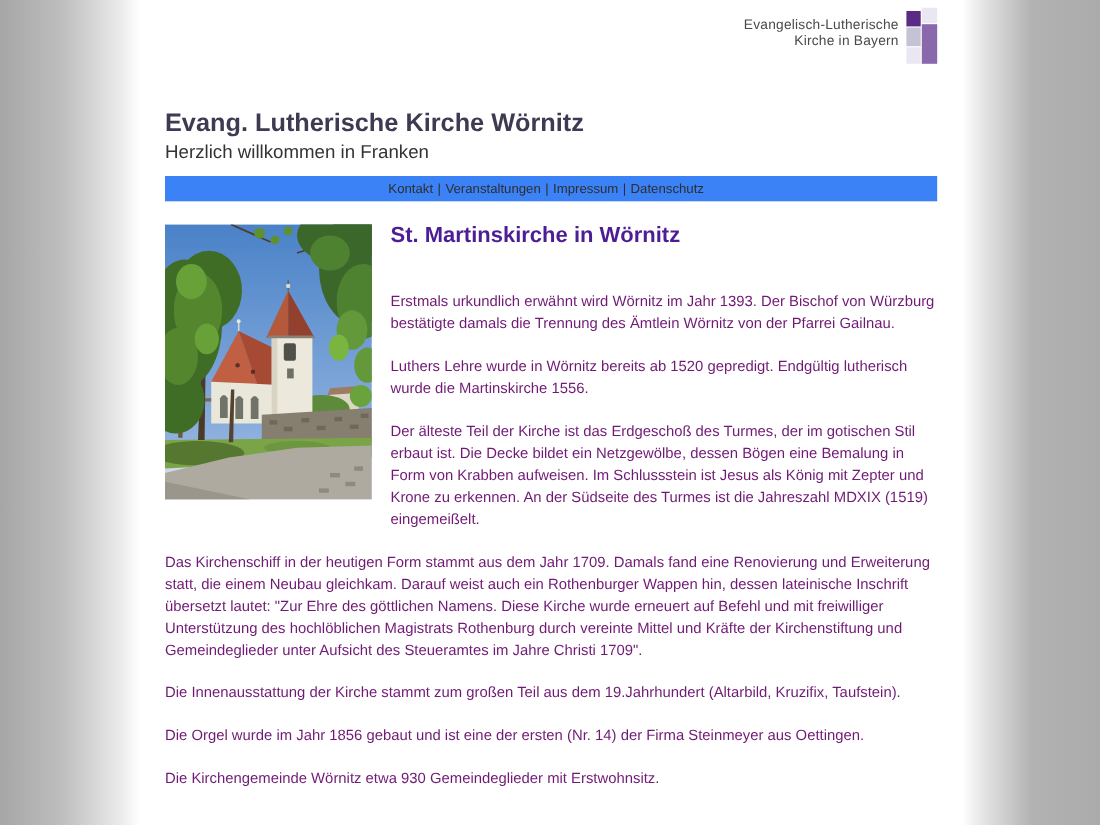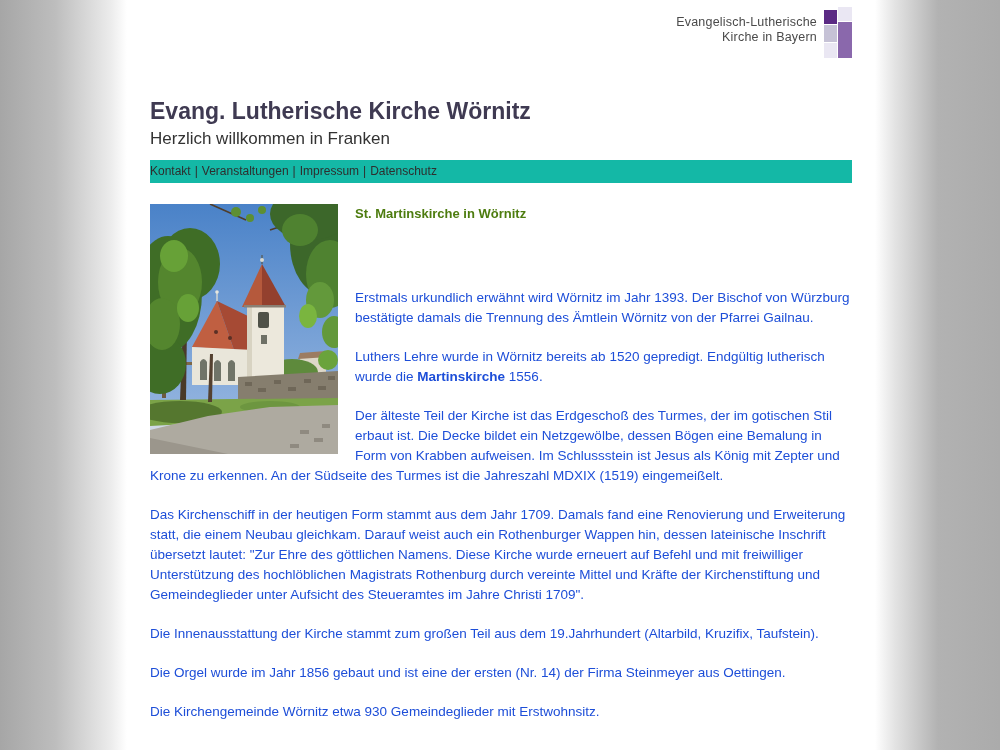--- a/index.html
+++ b/index.html
@@ -29,35 +29,35 @@
   .cr-pale2 { left:14px; top:0;  width:14px; height:14px; background:#eae7f3; }
   .cr-mid   { left:14px; top:15px; width:14px; height:36px; background:#8a68ac; }
 
   
   .header { padding-top:97px; }
   .site-title { font-size:23px; line-height:28px; font-weight:bold; color:#3f3a52; }
   .site-subtitle { font-size:17px; line-height:16px; color:#333333; margin-top:6px; }
 
   
   .nav {
-    margin-top:13px; height:23px; line-height:23px; background:#14b8a6;
-    text-align:left; padding-right:9px; font-size:12px; color:#2e2e2e;
+    margin-top:13px; height:23px; line-height:23px; background:#3b82f6;
+    text-align:center; padding-right:9px; font-size:12px; color:#2e2e2e;
   }
   .nav a { color:#2e2e2e; text-decoration:none; cursor:pointer; }
   .nav .sep { margin:0 4px; color:#2e2e2e; }
 
   
   .article { margin-top:21px; }
   .photo {
     float:left; width:188px; height:250px; margin:0 17px 10px 0;
     display:block; background:#cfd8e6;
   }
-  .article h2 { font-size:13px; line-height:20px; font-weight:bold; color:#4d7c0f; margin:2px 0 64px 0; }
-  .article p { font-size:13.5px; line-height:20px; color:#1d4ed8; margin:0 0 19px 0; }
-  .article p strong { font-weight:bold; }
+  .article h2 { font-size:20px; line-height:20px; font-weight:bold; color:#4c1d95; margin:2px 0 40px 0; }
+  .article p { font-size:13.5px; line-height:20px; color:#701a75; margin:0 0 19px 0; }
+  .article p strong { font-weight:normal; }
 </style>
 </head>
 <body>
 
 <div class="page">
   <div class="card">
 
     <div class="logo">
       <div class="logo-text">
         <div>Evangelisch-Lutherische</div>

